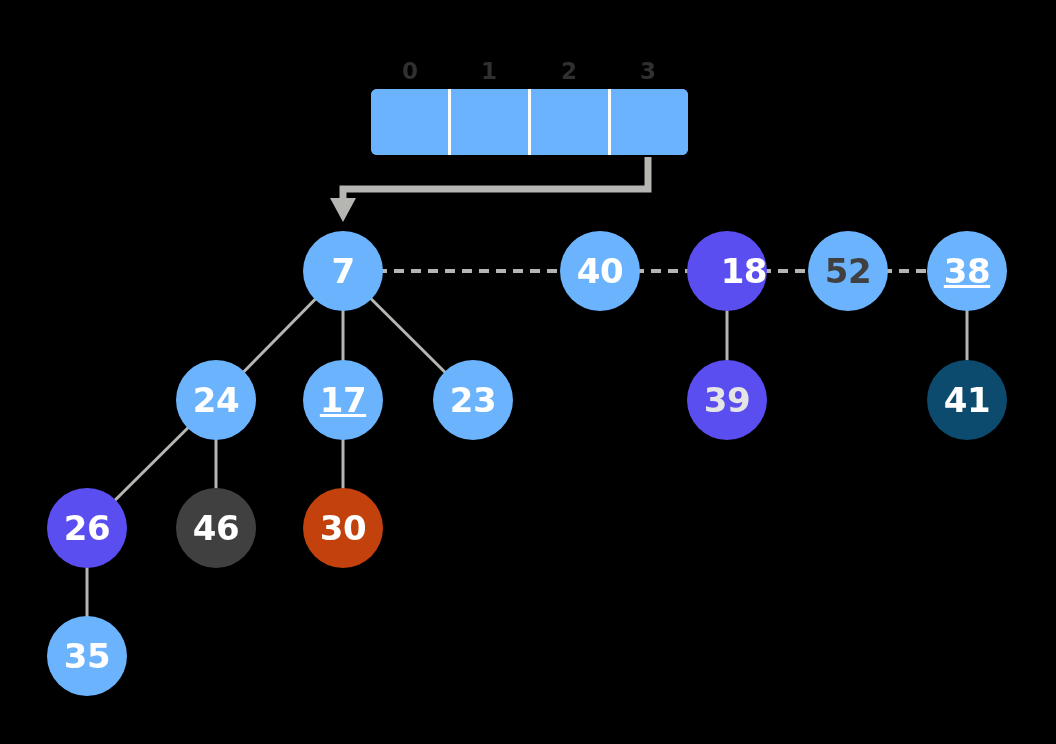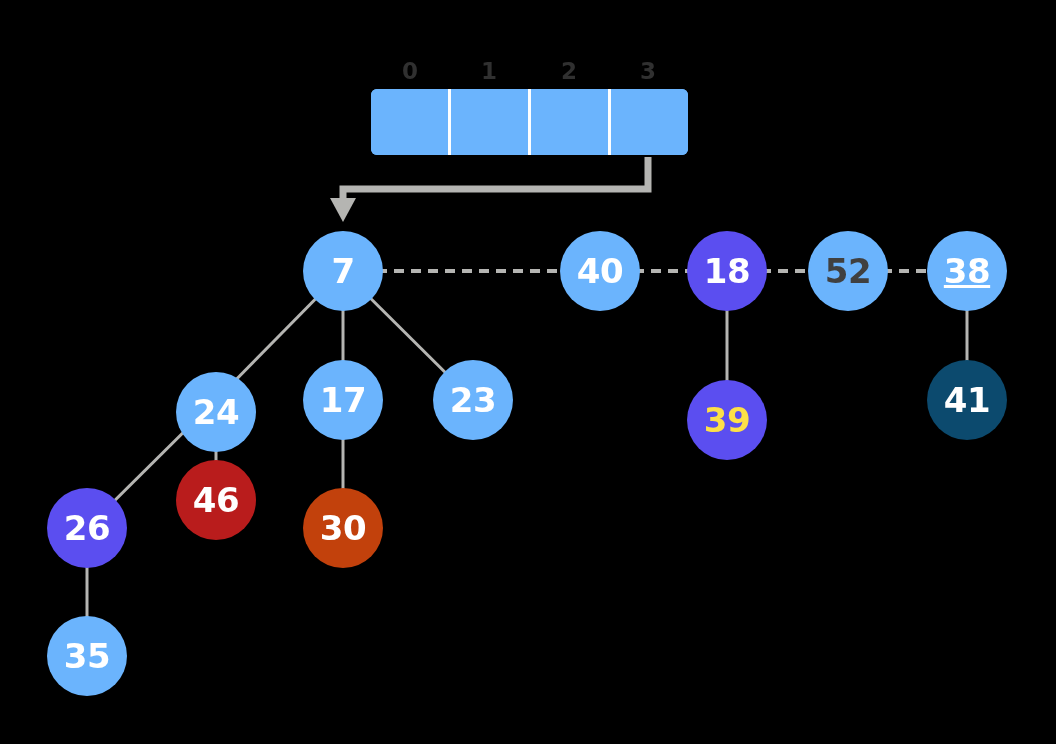--- a/index.html
+++ b/index.html
@@ -128,48 +128,48 @@
       <polygon points="330,198 356,198 343,222" fill="#b5b5b2"></polygon>
     </svg>
 
   <div id="node-layer">
       <div class="node light" style="left: 343px; top: 271px; width: 80px; height: 80px; margin-left: -40px; margin-top: -40px; background: rgb(107, 180, 253); color: rgb(255, 255, 255);">
         <span>7</span>
       </div>
       <div class="node light" style="left: 600px; top: 271px; width: 80px; height: 80px; margin-left: -40px; margin-top: -40px; background: rgb(107, 180, 253); color: rgb(255, 255, 255);">
         <span>40</span>
       </div>
-      <div class="node dark" style="left: 727px; top: 271px; width: 80px; height: 80px; margin-left: -40px; margin-top: -40px; background: rgb(91, 78, 240); color: rgb(255, 255, 255);">
+      <div class="node dark" style="left: 727px; top: 271px; width: 80px; height: 80px; margin-left: -40px; margin-top: -40px; background: rgb(91, 78, 240); color: rgb(255, 255, 255); justify-content: flex-end;">
         <span>18</span>
       </div>
       <div class="node light" style="left: 848px; top: 271px; width: 80px; height: 80px; margin-left: -40px; margin-top: -40px; background: rgb(107, 180, 253); color: #404040;">
         <span>52</span>
       </div>
       <div class="node light" style="left: 967px; top: 271px; width: 80px; height: 80px; margin-left: -40px; margin-top: -40px; background: rgb(107, 180, 253); color: rgb(255, 255, 255); text-decoration: underline;">
         <span>38</span>
       </div>
-      <div class="node light" style="left: 216px; top: 412px; width: 80px; height: 80px; margin-left: -40px; margin-top: -40px; background: rgb(107, 180, 253); color: rgb(255, 255, 255);">
+      <div class="node light" style="left: 216px; top: 400px; width: 80px; height: 80px; margin-left: -40px; margin-top: -40px; background: rgb(107, 180, 253); color: rgb(255, 255, 255);">
         <span>24</span>
       </div>
-      <div class="node light" style="left: 343px; top: 400px; width: 80px; height: 80px; margin-left: -40px; margin-top: -40px; background: rgb(107, 180, 253); color: rgb(255, 255, 255);">
+      <div class="node light" style="left: 343px; top: 400px; width: 80px; height: 80px; margin-left: -40px; margin-top: -40px; background: rgb(107, 180, 253); color: rgb(255, 255, 255); text-decoration: underline;">
         <span>17</span>
       </div>
       <div class="node light" style="left: 473px; top: 400px; width: 80px; height: 80px; margin-left: -40px; margin-top: -40px; background: rgb(107, 180, 253); color: rgb(255, 255, 255);">
         <span>23</span>
       </div>
-      <div class="node dark" style="left: 727px; top: 420px; width: 80px; height: 80px; margin-left: -40px; margin-top: -40px; background: rgb(91, 78, 240); color: #fde047; align-items: center;">
+      <div class="node dark" style="left: 727px; top: 400px; width: 80px; height: 80px; margin-left: -40px; margin-top: -40px; background: rgb(91, 78, 240); color: #e5e5e5; align-items: center;">
         <span>39</span>
       </div>
       <div class="node light" style="left: 967px; top: 400px; width: 80px; height: 80px; margin-left: -40px; margin-top: -40px; background: #0c4a6e; color: rgb(255, 255, 255);">
         <span>41</span>
       </div>
       <div class="node dark" style="left: 87px; top: 528px; width: 80px; height: 80px; margin-left: -40px; margin-top: -40px; background: rgb(91, 78, 240); color: rgb(255, 255, 255);">
         <span>26</span>
       </div>
-      <div class="node light" style="left: 216px; top: 500px; width: 80px; height: 80px; margin-left: -40px; margin-top: -40px; background: #b91c1c; color: rgb(255, 255, 255); justify-content: center;">
+      <div class="node light" style="left: 216px; top: 528px; width: 80px; height: 80px; margin-left: -40px; margin-top: -40px; background: #404040; color: rgb(255, 255, 255); justify-content: center;">
         <span>46</span>
       </div>
       <div class="node light" style="left: 343px; top: 528px; width: 80px; height: 80px; margin-left: -40px; margin-top: -40px; background: #c2410c; color: rgb(255, 255, 255);">
         <span>30</span>
       </div>
       <div class="node light" style="left: 87px; top: 656px; width: 80px; height: 80px; margin-left: -40px; margin-top: -40px; background: rgb(107, 180, 253); color: rgb(255, 255, 255);">
         <span>35</span>
       </div>
     </div>
 

